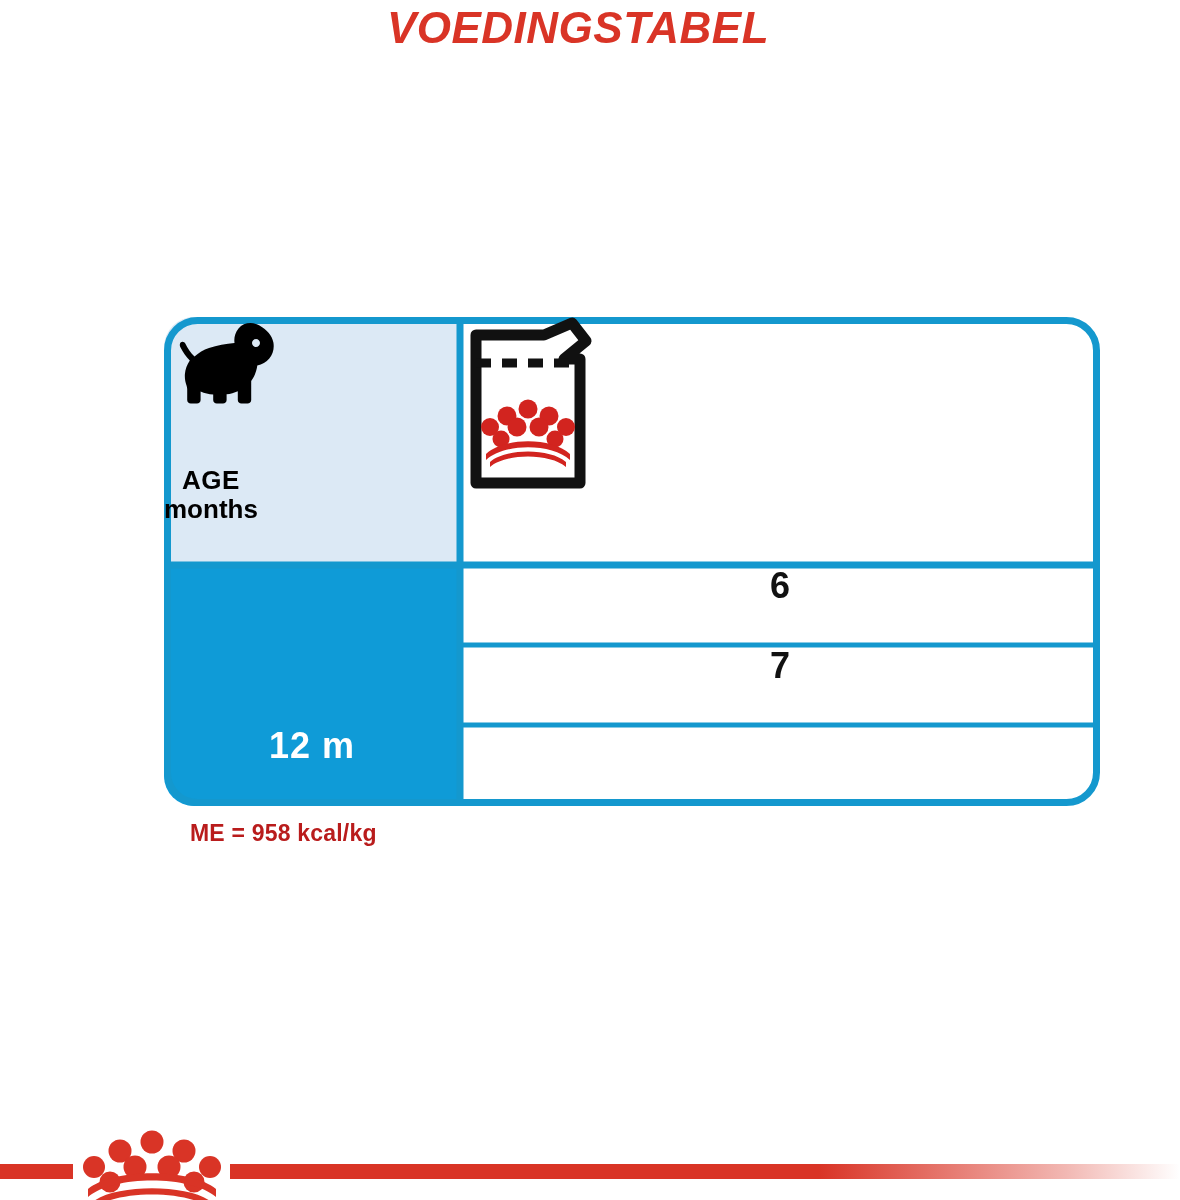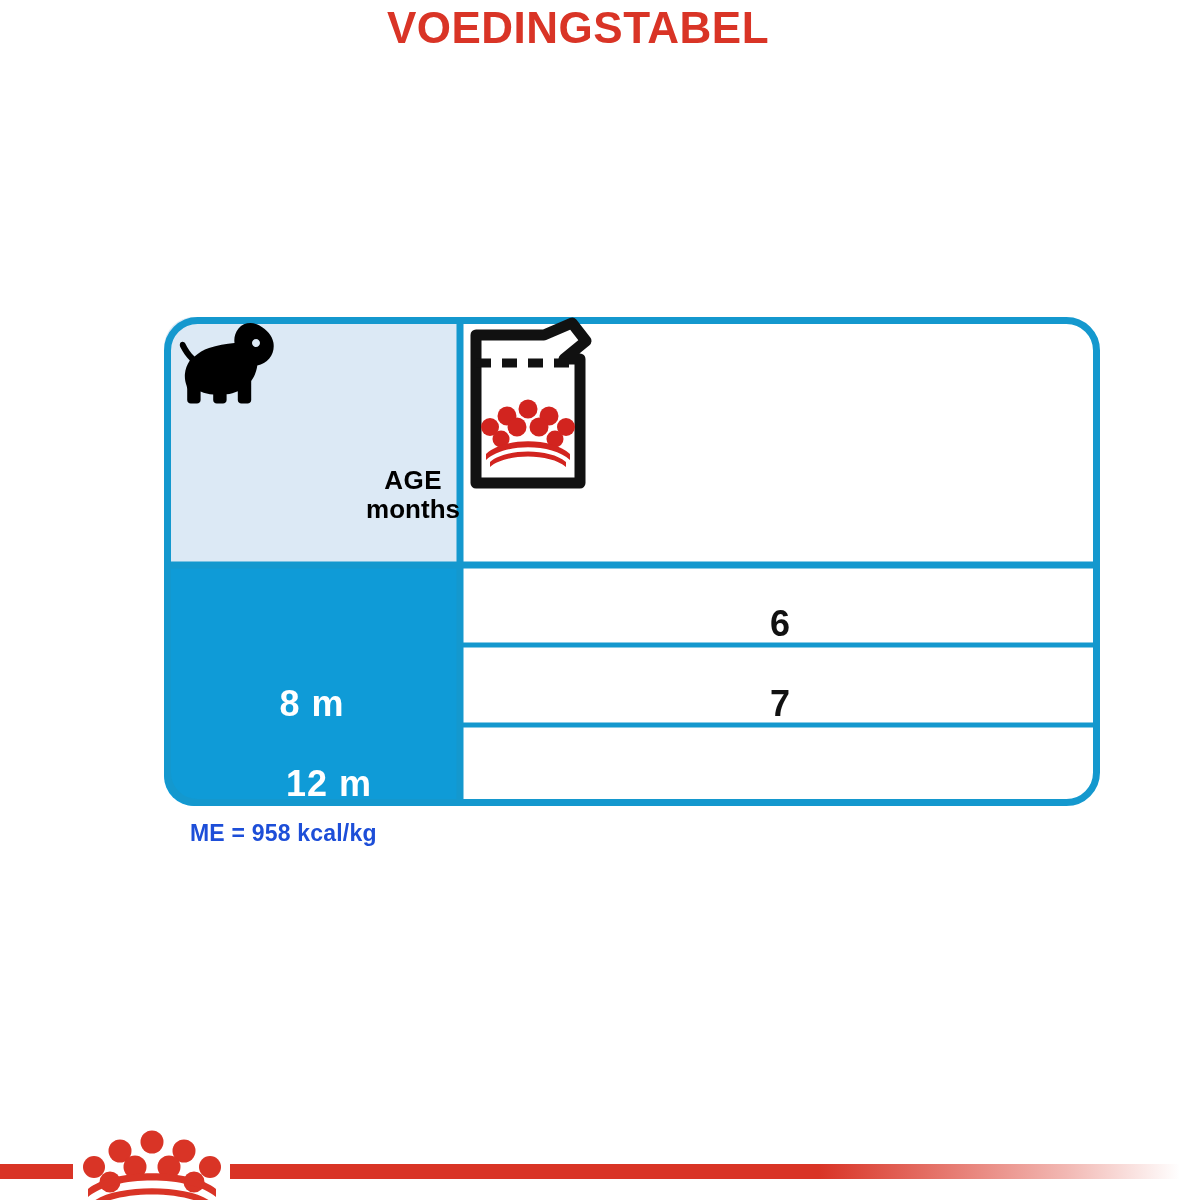--- a/index.html
+++ b/index.html
@@ -22,41 +22,42 @@
     top: 0px;
     left: 0;
     width: 1156px;
     text-align: center;
     font-size: 44px;
     line-height: 56px;
     font-weight: bold;
     letter-spacing: 0.5px;
     color: #d93426;
     font-family: "Liberation Sans", sans-serif;
+    font-style: italic;
   }
 
   
   #feeding-table {
     position: absolute;
     left: 164px;
     top: 317px;
     width: 936px;
     height: 489px;
   }
   #feeding-table svg {
     position: absolute;
     left: 0;
     top: 0;
     overflow: visible;
   }
 
   .cell-text {
     position: absolute;
     display: flex;
-    align-items: flex-end;
+    align-items: flex-start;
     justify-content: center;
     font-family: "Liberation Sans", sans-serif;
     font-weight: bold;
   }
 
   
   #header-age-cell {
     left: 0px;
     top: 0px;
     width: 296px;
@@ -100,31 +101,31 @@
   }
   .row-value {
     left: 296px;
     width: 640px;
     height: 80px;
     color: #111111;
     font-size: 36px;
   }
   #row-label-0, #row-value-0 { top: 248px; }
   #row-label-1, #row-value-1 { top: 328px; }
-  #row-label-2, #row-value-2 { top: 408px; padding-left: 17px; }
+  #row-label-2, #row-value-2 { top: 408px; }
   #row-label-0, #row-label-1, #row-label-2 { left: 0px; }
 
   
   #footnote {
     position: absolute;
     left: 190px;
     top: 820px;
     font-size: 23px;
     font-weight: bold;
-    color: #1d4ed8;
+    color: #b91c1c;
     letter-spacing: 0.2px;
     font-family: "Liberation Sans", sans-serif;
   }
 
   
   #brand-bar {
     position: absolute;
     left: 0;
     top: 1120px;
     width: 1180px;
@@ -242,21 +243,20 @@
           <circle cx="79" cy="110" r="9.5"></circle>
           <circle cx="41" cy="122" r="8.5"></circle>
           <circle cx="95" cy="122" r="8.5"></circle>
           <path d="M26,143 C44,126 92,126 110,143 L110,137 C92,120 44,120 26,137 Z"></path>
           <path d="M30,150 C46,136 90,136 106,150 L106,145 C90,131 46,131 30,145 Z"></path>
         </g>
       </svg>
     </div>
   </div>
 
-  <div class="cell-text row-label" id="row-label-1">8 m</div>
   <div class="cell-text row-label" id="row-label-2">12 m</div>
 
   <div class="cell-text row-value" id="row-value-0">6</div>
   <div class="cell-text row-value" id="row-value-1">7</div>
 </div>
 
 <div id="footnote">ME = 958 kcal/kg</div>
 
 <div id="brand-bar">
   <svg width="1180" height="80" viewBox="0 0 1180 80">

